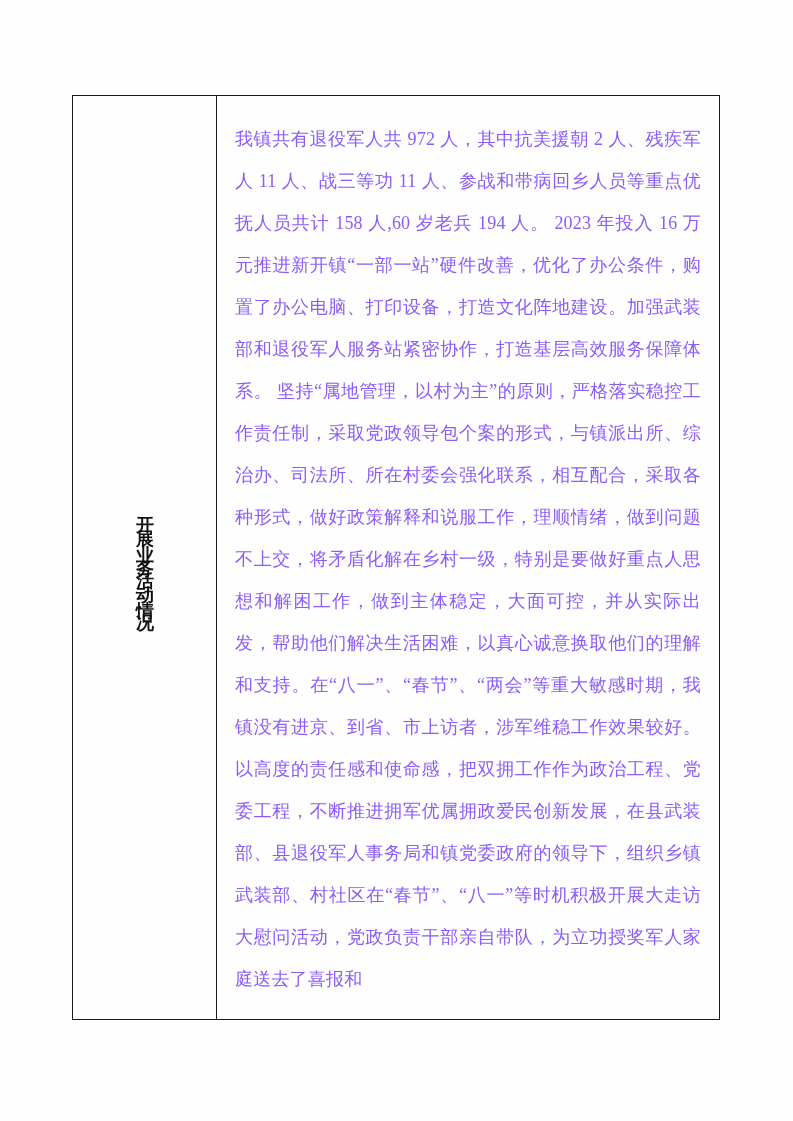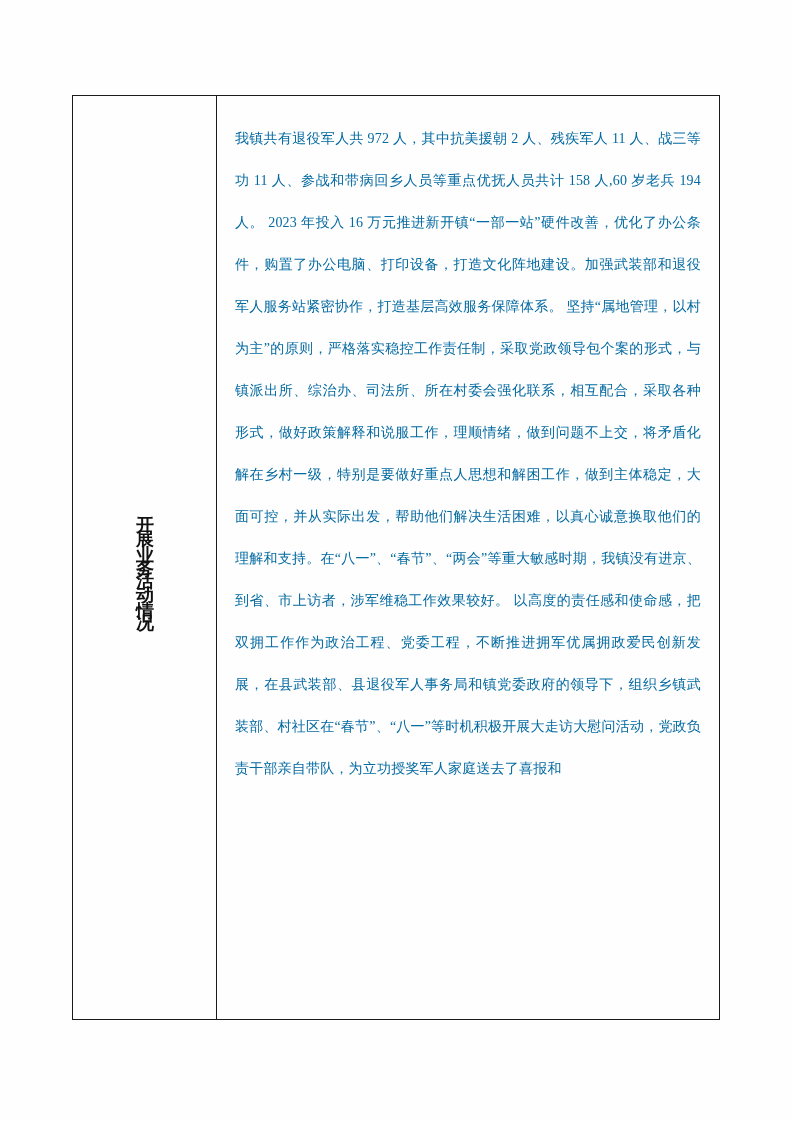--- a/index.html
+++ b/index.html
@@ -55,26 +55,26 @@
     max-height: 560px;
     text-align: center;
   }
   .content-cell {
     flex: 1;
     box-sizing: border-box;
     padding: 22px 18px 18px 18px;
     display: block;
   }
   .content-text {
-    font-size: 14px;
+    font-size: 18px;
     line-height: 42px;
     text-align: justify;
     text-justify: inter-ideograph;
     letter-spacing: 0.2px;
-    color: #0369a1;
+    color: #8b5cf6;
     font-family: "Liberation Serif", "DejaVu Serif", serif;
     white-space: pre-wrap;
     word-break: break-all;
   }
 </style>
 </head>
 <body>
 
 <div class="page">
   <div class="doc-table">

